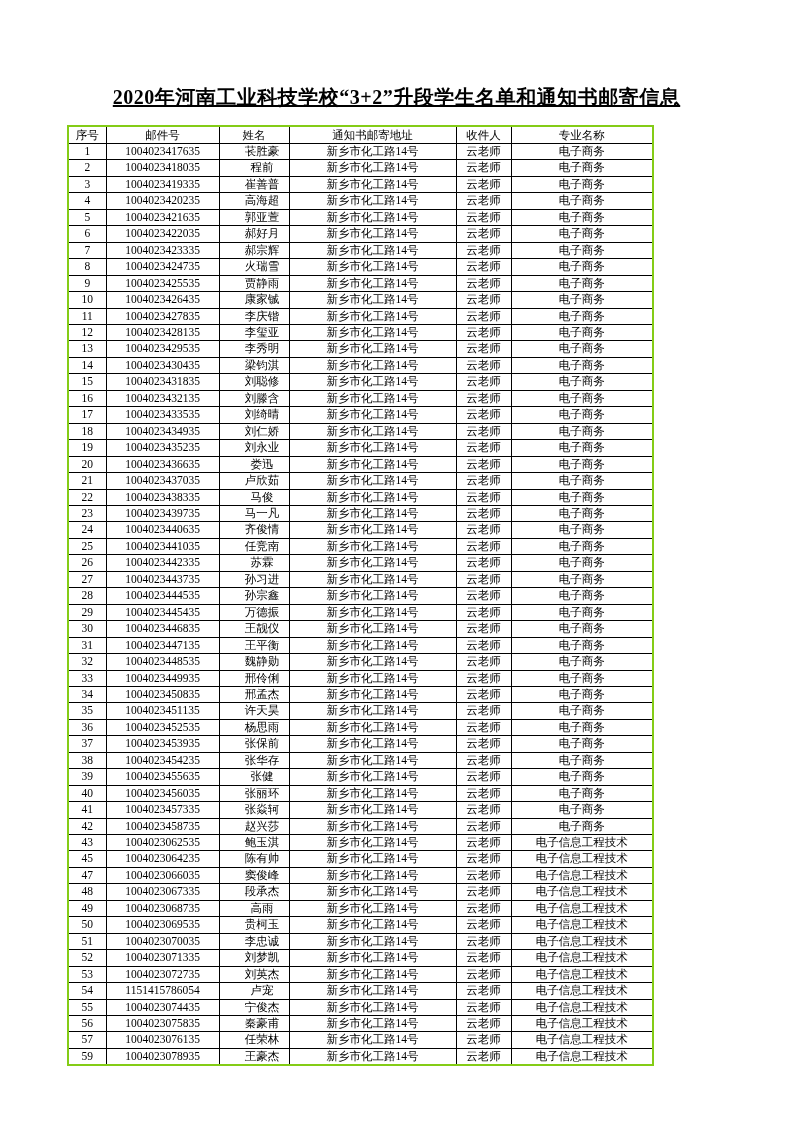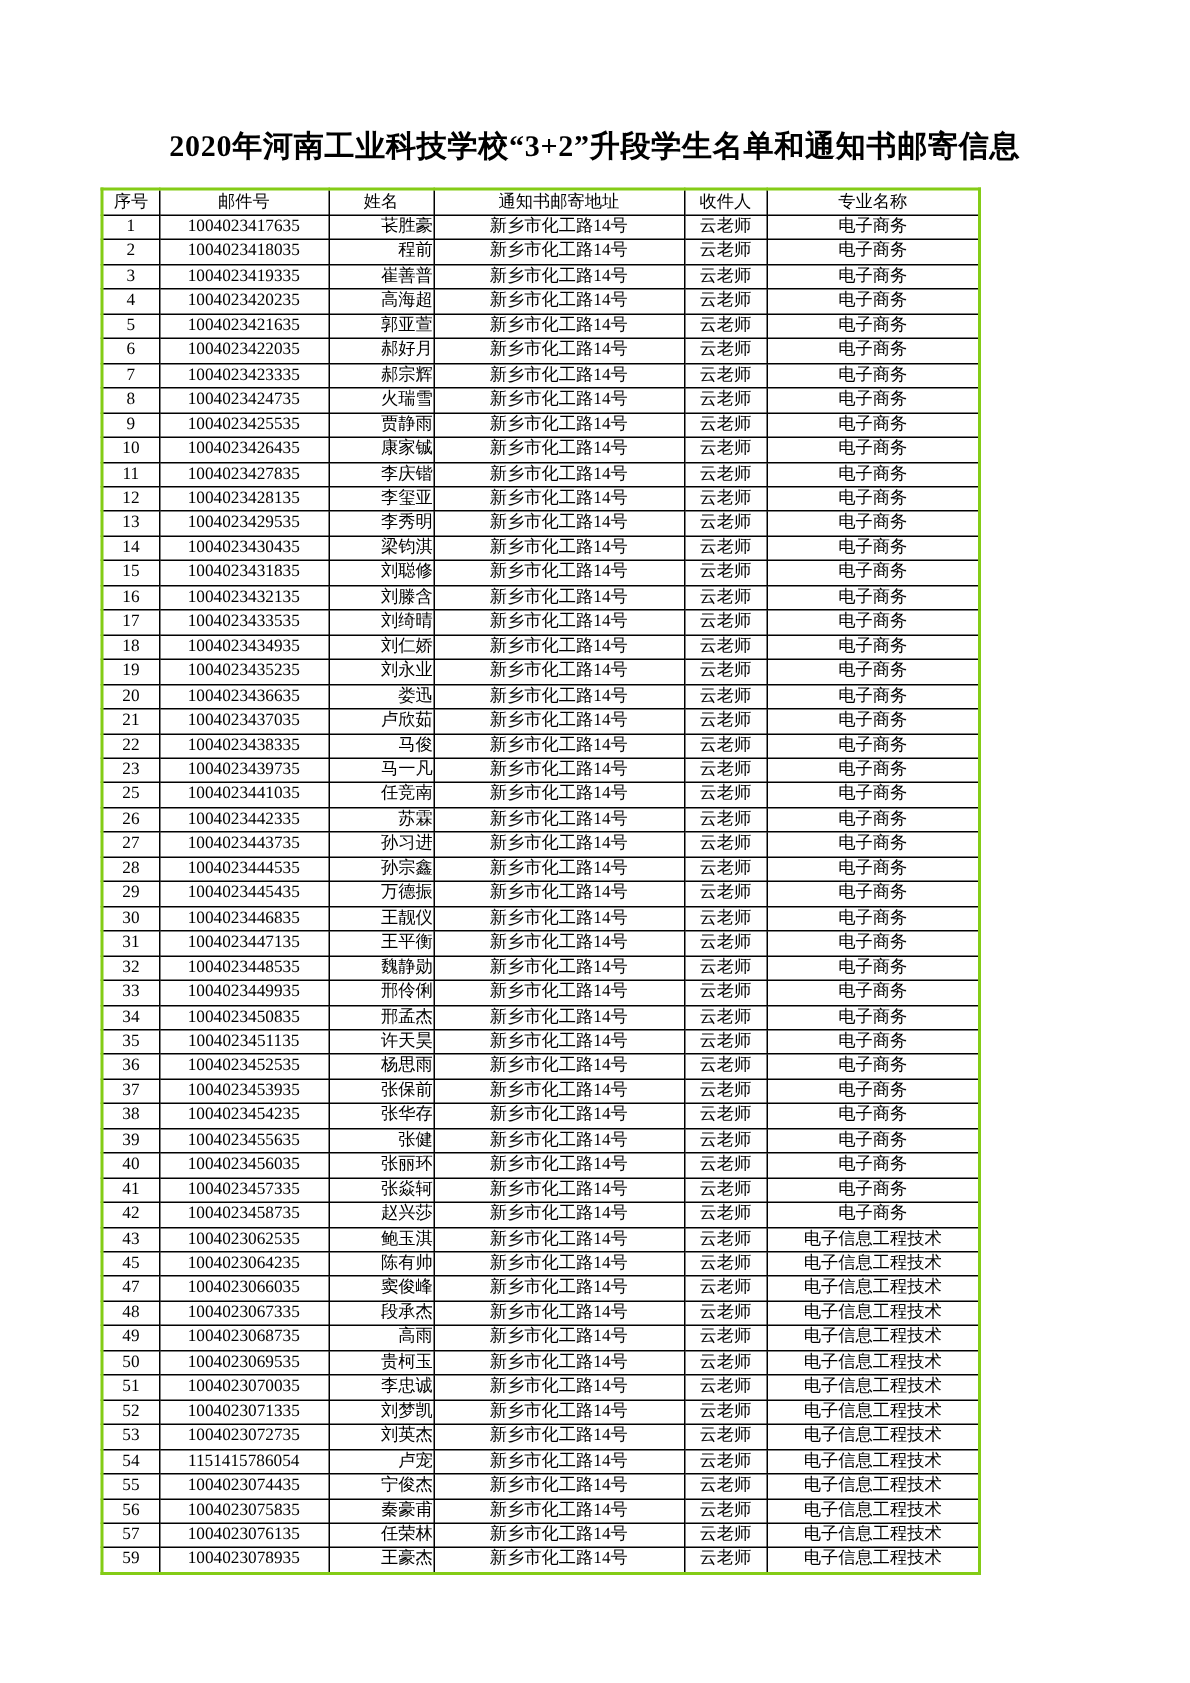--- a/index.html
+++ b/index.html
@@ -7,41 +7,42 @@
     width: 793px; height: 1122px;
     font-family: "Liberation Serif", "DejaVu Serif", serif;
     color: #000;
   }
   .page { position: relative; width: 793px; height: 1122px; background: #fff; overflow: hidden; }
   .doc-title {
     position: absolute; top: 84px; left: 0; width: 793px;
     margin: 0; text-align: center;
     font-size: 20px; font-weight: bold; letter-spacing: 0.5px;
     white-space: nowrap;
+    text-decoration: underline;
   }
   table.roster {
     position: absolute; left: 67px; top: 125px;
     width: 585px; table-layout: fixed;
     border-collapse: collapse;
     border: 2px solid #84cc16;
   }
   table.roster th, table.roster td {
     border: 1px solid #000;
     padding: 0;
     height: 15.45px;
     line-height: 15.45px;
     font-size: 11.5px;
     font-weight: normal;
     text-align: center;
     white-space: nowrap;
     overflow: hidden;
   }
   table.roster thead th { height: 16px; line-height: 16px; }
   
-  table.roster td.c2 { text-align: right; padding-left: 16px; }
+  table.roster td.c2 { text-align: center; padding-left: 16px; }
   col.w0 { width: 38px; }
   col.w1 { width: 113px; }
   col.w2 { width: 70px; }
   col.w3 { width: 167px; }
   col.w4 { width: 55px; }
   col.w5 { width: 142px; }
 </style>
 </head>
 <body>
 
@@ -246,20 +247,28 @@
         </tr>
         <tr>
           <td class="c0">23</td>
           <td class="c1">1004023439735</td>
           <td class="c2">马一凡</td>
           <td class="c3">新乡市化工路14号</td>
           <td class="c4">云老师</td>
           <td class="c5">电子商务</td>
         </tr>
         <tr>
+          <td class="c0">24</td>
+          <td class="c1">1004023440635</td>
+          <td class="c2">齐俊情</td>
+          <td class="c3">新乡市化工路14号</td>
+          <td class="c4">云老师</td>
+          <td class="c5">电子商务</td>
+        </tr>
+        <tr>
           <td class="c0">25</td>
           <td class="c1">1004023441035</td>
           <td class="c2">任竞南</td>
           <td class="c3">新乡市化工路14号</td>
           <td class="c4">云老师</td>
           <td class="c5">电子商务</td>
         </tr>
         <tr>
           <td class="c0">26</td>
           <td class="c1">1004023442335</td>

